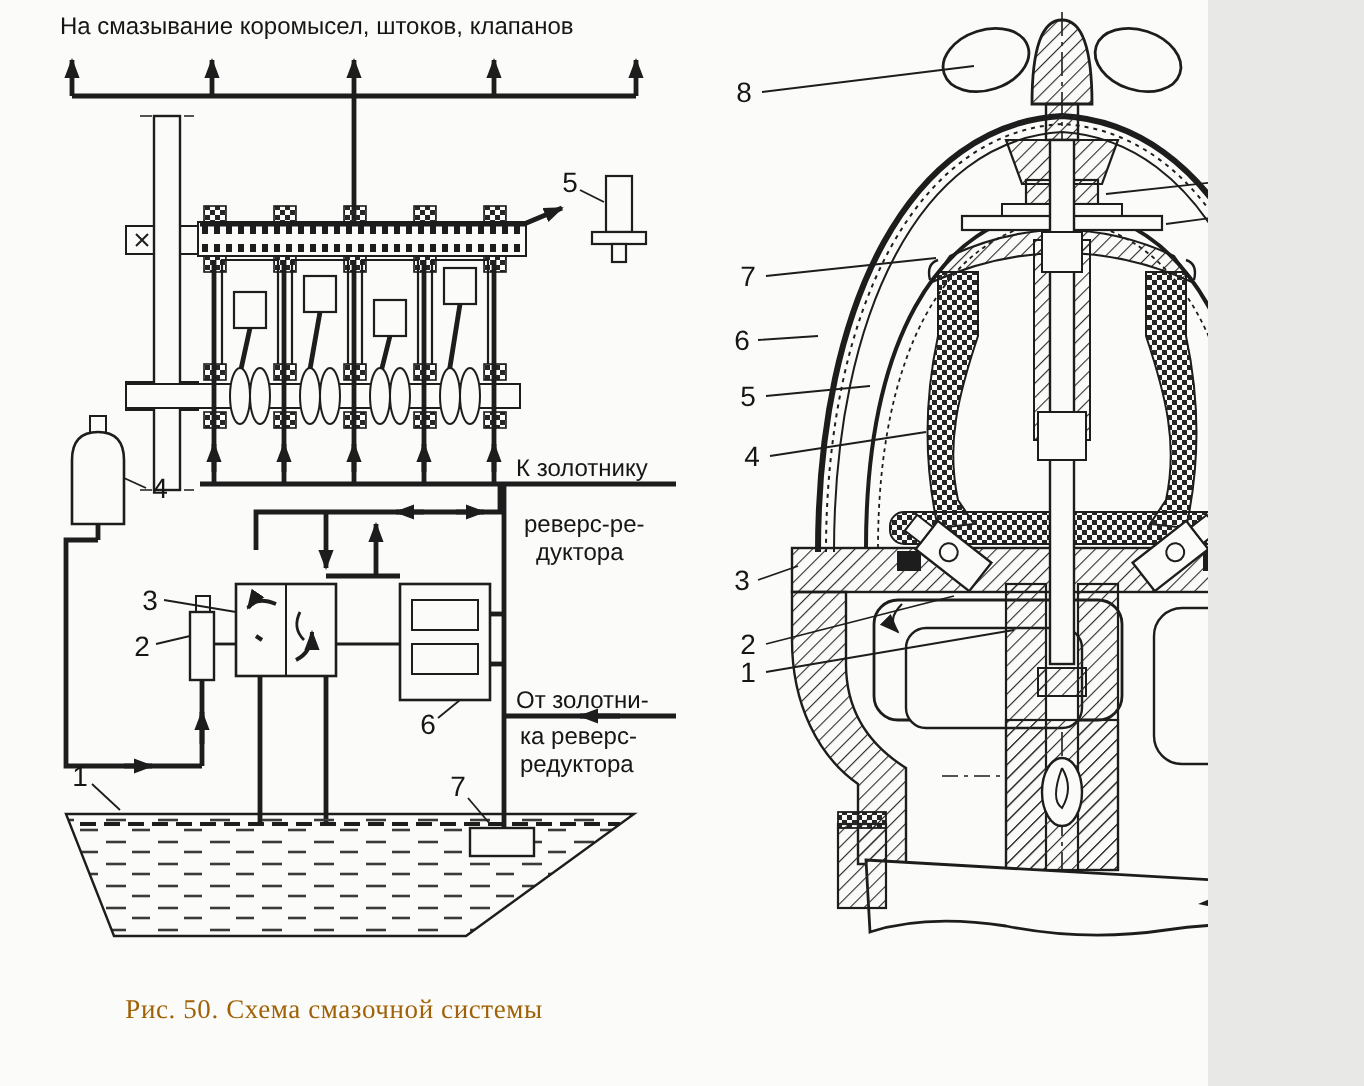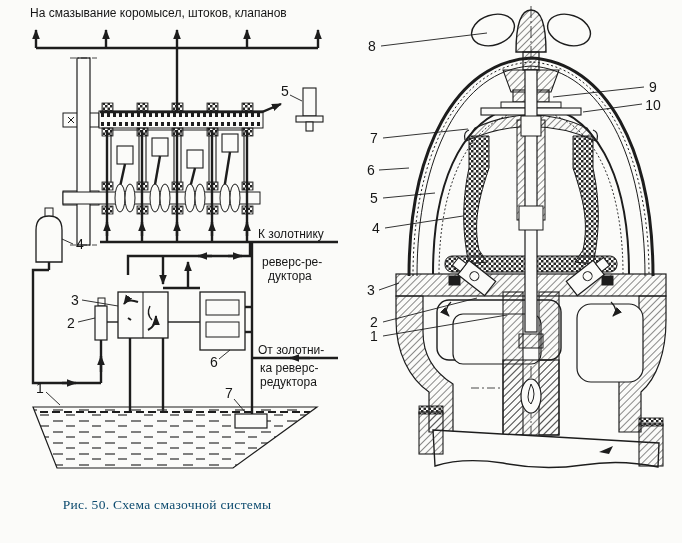--- a/index.html
+++ b/index.html
@@ -1,26 +1,26 @@
 <!DOCTYPE html>
 <html><head>
 <meta charset="utf-8">
 <style>
   html,body{margin:0;padding:0;}
   body{background:#e8e8e6;font-family:"Liberation Sans",sans-serif;}
   .page{
-    position:relative;width:682px;height:543px;background:#fbfbf9;
+    position:relative;width:604px;height:543px;background:#fbfbf9;
     overflow:hidden;color:#1d1d1d;
   }
   .fig{position:absolute;top:0;}
   .fig.left{left:0;}
   .fig.right{left:341px;}
   .caption{
     position:absolute;font-family:"Liberation Serif",serif;
-    font-size:13.5px;line-height:17px;text-align:center;color:#0c4a6e;
+    font-size:13.5px;line-height:17px;text-align:center;color:#a16207;
     letter-spacing:0.3px;
   }
   .caption.c50{left:6px;top:496px;width:322px;}
   .caption.c51{left:348px;top:494px;width:318px;}
   svg text{fill:#161616;}
   .dtext{font-family:"Liberation Sans",sans-serif;font-size:12px;}
   .callout{font-family:"Liberation Sans",sans-serif;font-size:14px;}
 </style>
 </head>
 <body>

